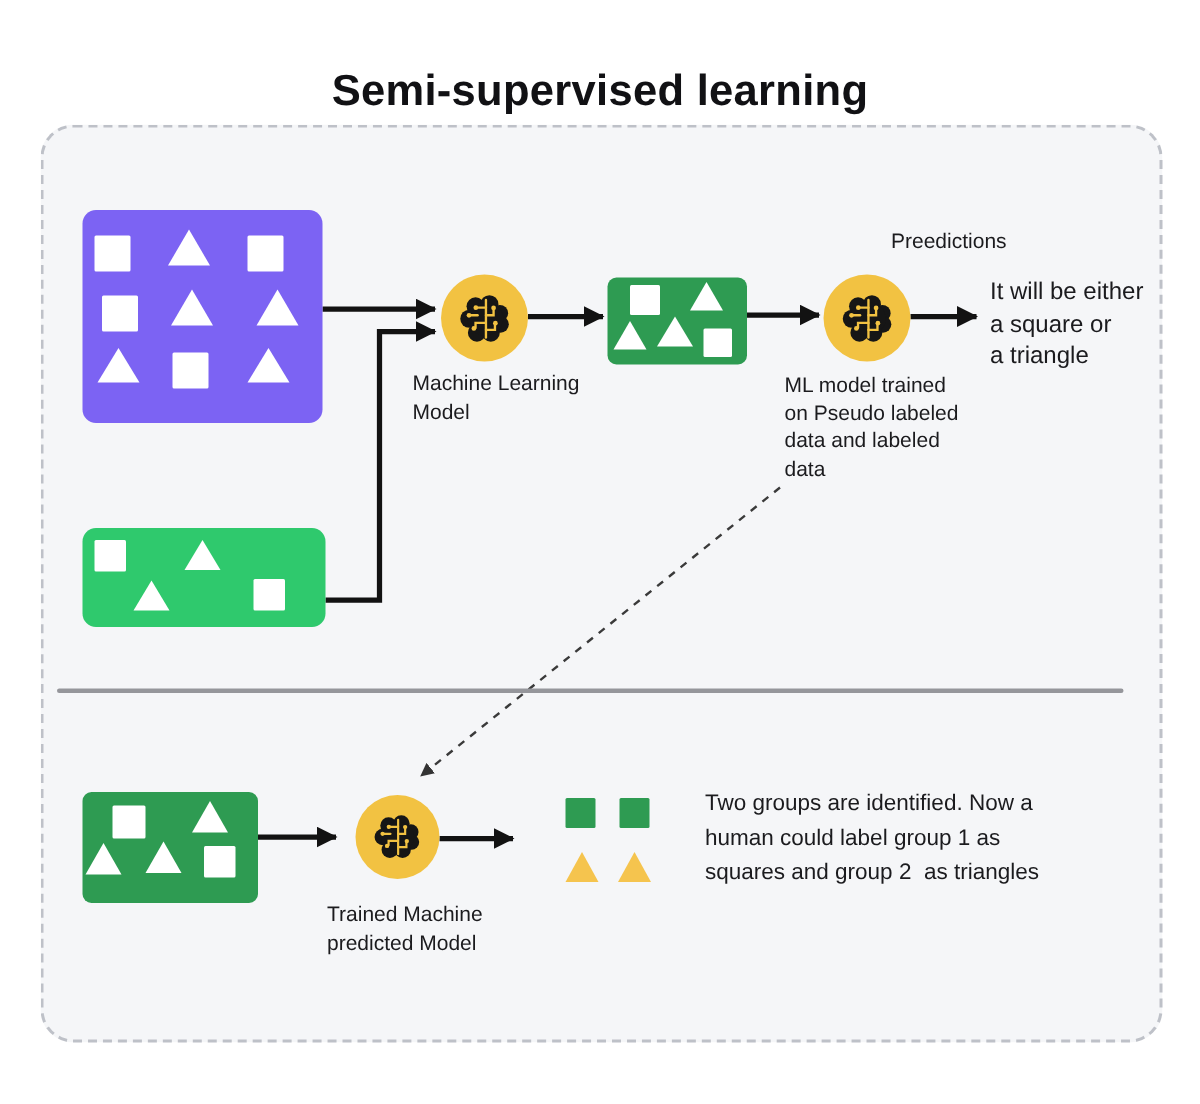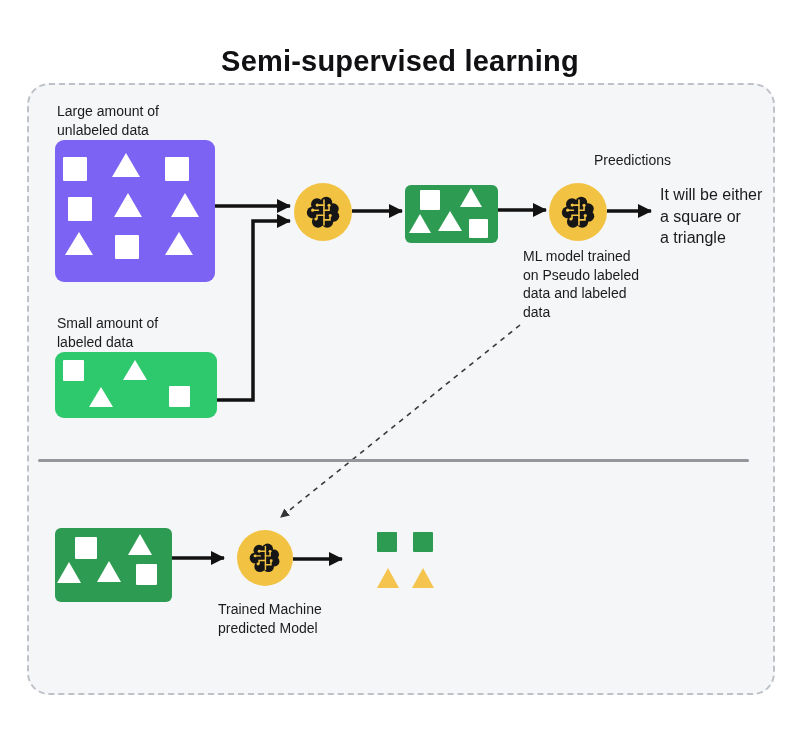--- a/index.html
+++ b/index.html
@@ -103,48 +103,46 @@
       <path d="M217,400 H253 V221 H290" marker-end="url(#ah)"></path>
       <path d="M352,211 H402" marker-end="url(#ah)"></path>
       <path d="M498,210 H546" marker-end="url(#ah)"></path>
       <path d="M607,211 H651" marker-end="url(#ah)"></path>
       <path d="M172,558 H224" marker-end="url(#ah)"></path>
       <path d="M293,559 H342" marker-end="url(#ah)"></path>
     </g>
     <path d="M520,325 L281,517" stroke="#3a3a3a" stroke-width="1.6" stroke-dasharray="5 5" fill="none" marker-end="url(#ahs)"></path>
   </svg>
 
-  <div class="lbl lbl-unlabeled">Large amount of
-unlabeled data</div>
   <div class="shape-box box-unlabeled">
       <span class="shape square" style="left: 8px; top: 17px; width: 24px; height: 24px; background: rgb(255, 255, 255);"></span>
       <span class="shape triangle" style="left: 57px; top: 13px; border-left: 14px solid transparent; border-right: 14px solid transparent; border-bottom: 24px solid rgb(255, 255, 255);"></span>
       <span class="shape square" style="left: 110px; top: 17px; width: 24px; height: 24px; background: rgb(255, 255, 255);"></span>
       <span class="shape square" style="left: 13px; top: 57px; width: 24px; height: 24px; background: rgb(255, 255, 255);"></span>
       <span class="shape triangle" style="left: 59px; top: 53px; border-left: 14px solid transparent; border-right: 14px solid transparent; border-bottom: 24px solid rgb(255, 255, 255);"></span>
       <span class="shape triangle" style="left: 116px; top: 53px; border-left: 14px solid transparent; border-right: 14px solid transparent; border-bottom: 24px solid rgb(255, 255, 255);"></span>
       <span class="shape triangle" style="left: 10px; top: 92px; border-left: 14px solid transparent; border-right: 14px solid transparent; border-bottom: 23px solid rgb(255, 255, 255);"></span>
       <span class="shape square" style="left: 60px; top: 95px; width: 24px; height: 24px; background: rgb(255, 255, 255);"></span>
       <span class="shape triangle" style="left: 110px; top: 92px; border-left: 14px solid transparent; border-right: 14px solid transparent; border-bottom: 23px solid rgb(255, 255, 255);"></span>
     </div>
 
-  <div class="lbl lbl-labeled">Small amount of
-labeled data</div>
   <div class="shape-box box-labeled">
       <span class="shape square" style="left: 8px; top: 8px; width: 21px; height: 21px; background: rgb(255, 255, 255);"></span>
       <span class="shape triangle" style="left: 68px; top: 8px; border-left: 12px solid transparent; border-right: 12px solid transparent; border-bottom: 20px solid rgb(255, 255, 255);"></span>
       <span class="shape triangle" style="left: 34px; top: 35px; border-left: 12px solid transparent; border-right: 12px solid transparent; border-bottom: 20px solid rgb(255, 255, 255);"></span>
       <span class="shape square" style="left: 114px; top: 34px; width: 21px; height: 21px; background: rgb(255, 255, 255);"></span>
     </div>
 
   <div class="model-circle circle-1">
     <svg class="brain" viewBox="0 0 40 40">
         <use href="#brain"></use>
       </svg>
   </div>
+  <div class="lbl lbl-ml-model">Machine Learning
+Model</div>
 
   <div class="shape-box box-pseudo">
       <span class="shape square" style="left: 15px; top: 5px; width: 20px; height: 20px; background: rgb(255, 255, 255);"></span>
       <span class="shape triangle" style="left: 55px; top: 3px; border-left: 11px solid transparent; border-right: 11px solid transparent; border-bottom: 19px solid rgb(255, 255, 255);"></span>
       <span class="shape triangle" style="left: 4px; top: 29px; border-left: 11px solid transparent; border-right: 11px solid transparent; border-bottom: 19px solid rgb(255, 255, 255);"></span>
       <span class="shape triangle" style="left: 33px; top: 26px; border-left: 12px solid transparent; border-right: 12px solid transparent; border-bottom: 20px solid rgb(255, 255, 255);"></span>
       <span class="shape square" style="left: 64px; top: 34px; width: 19px; height: 19px; background: rgb(255, 255, 255);"></span>
     </div>
 
   <div class="lbl lbl-predictions">Preedictions</div>
@@ -179,14 +177,17 @@
   </div>
   <div class="lbl lbl-trained-model">Trained Machine
 predicted Model</div>
 
   <div class="shape-box output-groups">
       <span class="shape square" style="left: 0px; top: 0px; width: 20px; height: 20px; background: rgb(46, 155, 82);"></span>
       <span class="shape square" style="left: 36px; top: 0px; width: 20px; height: 20px; background: rgb(46, 155, 82);"></span>
       <span class="shape triangle" style="left: 0px; top: 36px; border-left: 11px solid transparent; border-right: 11px solid transparent; border-bottom: 20px solid rgb(245, 196, 78);"></span>
       <span class="shape triangle" style="left: 35px; top: 36px; border-left: 11px solid transparent; border-right: 11px solid transparent; border-bottom: 20px solid rgb(245, 196, 78);"></span>
     </div>
+  <div class="lbl txt-groups">Two groups are identified. Now a
+human could label group 1 as
+squares and group 2  as triangles</div>
 
 </div>
 
 </body></html>

